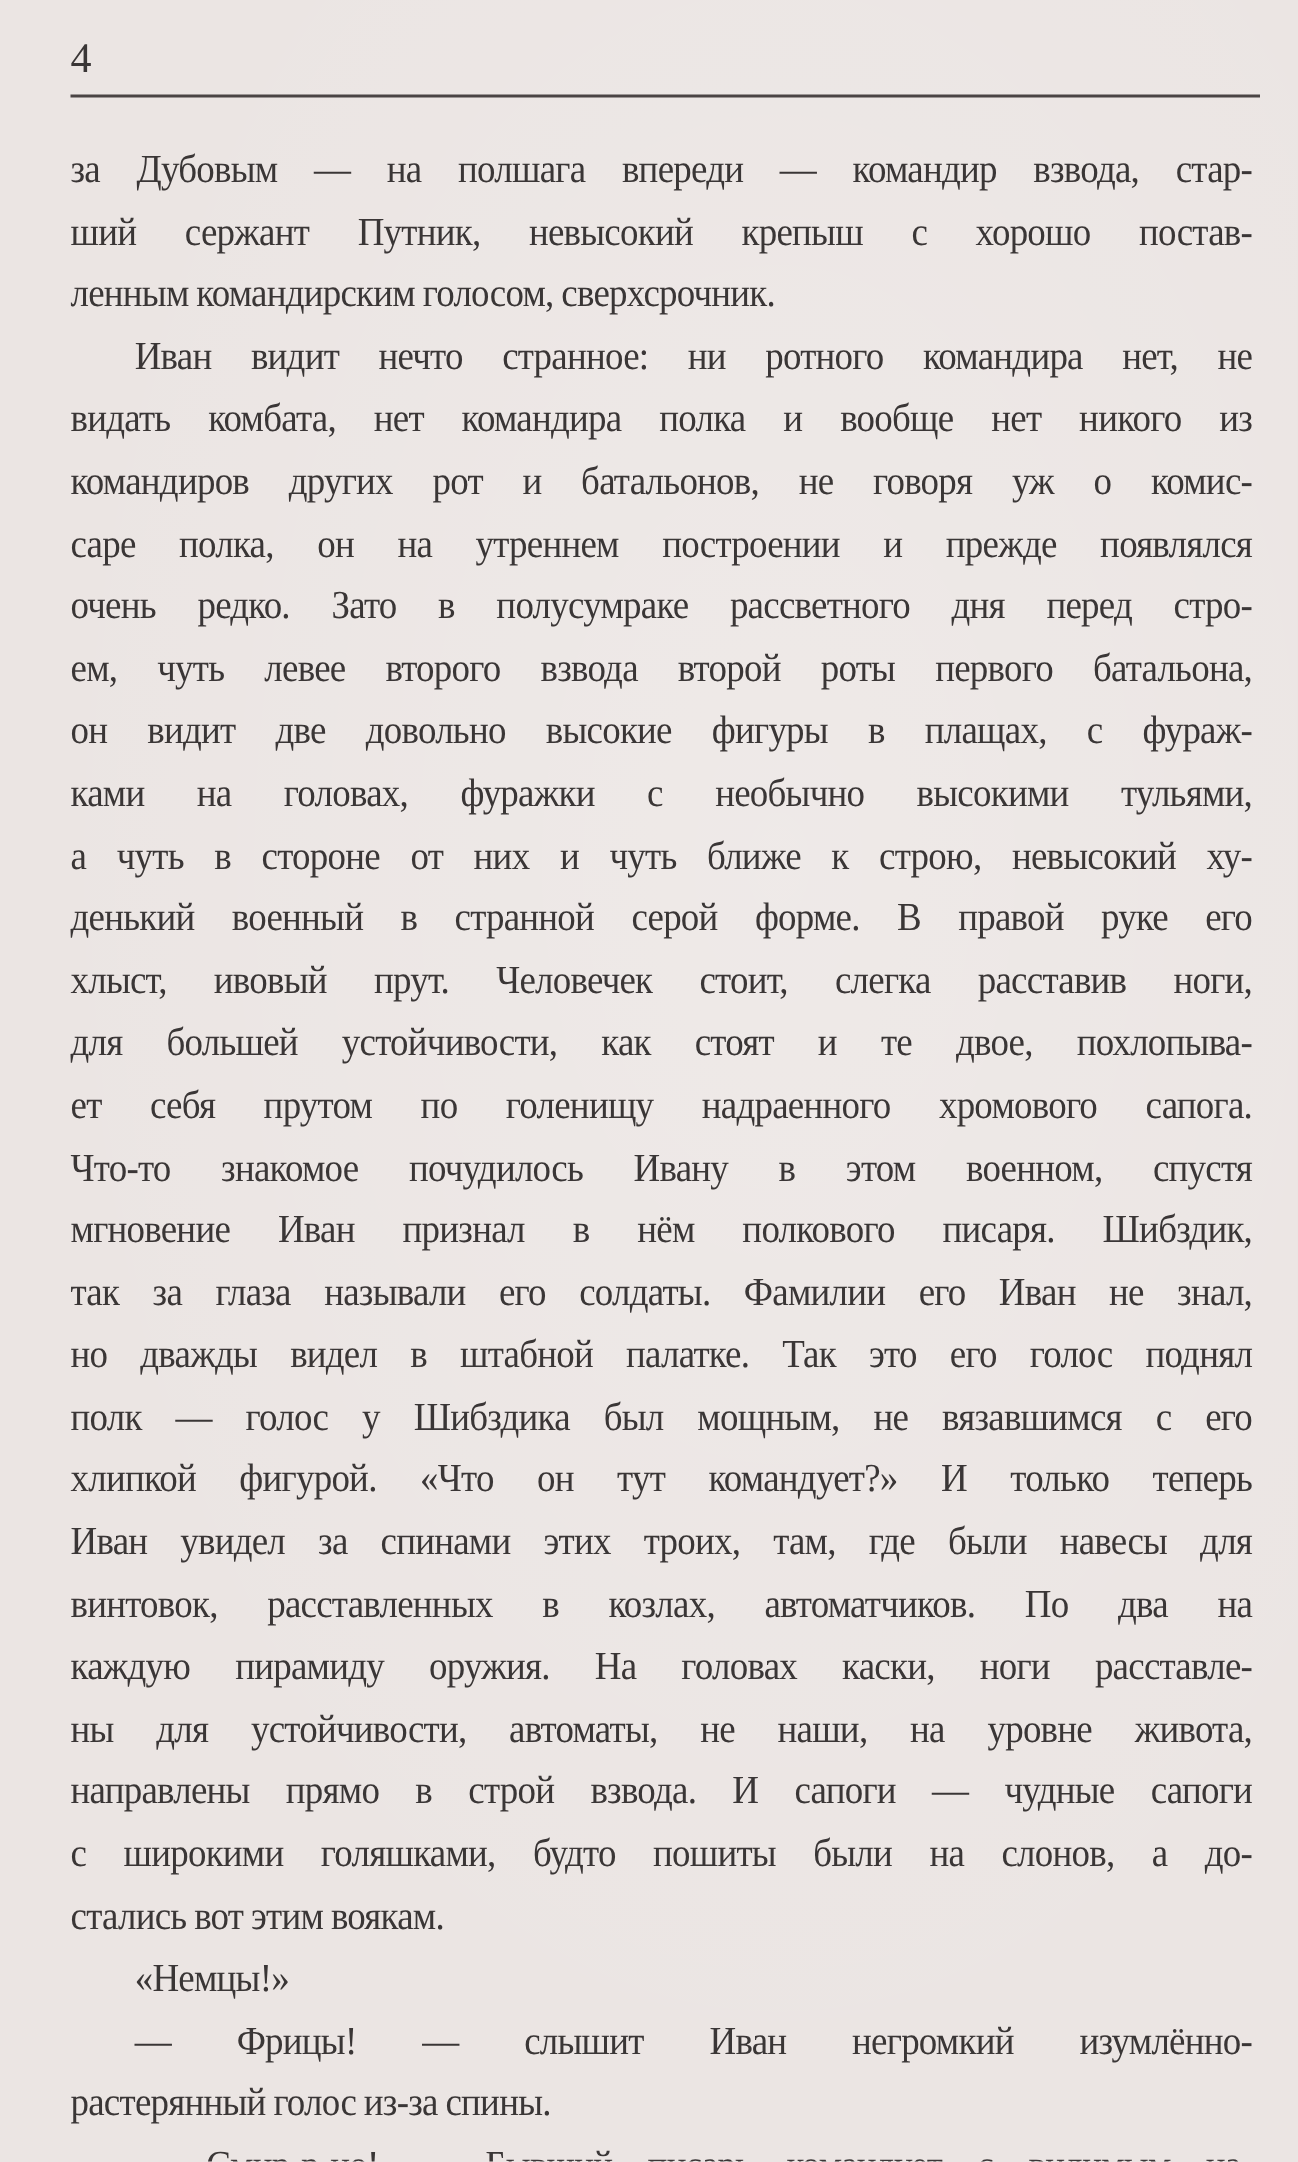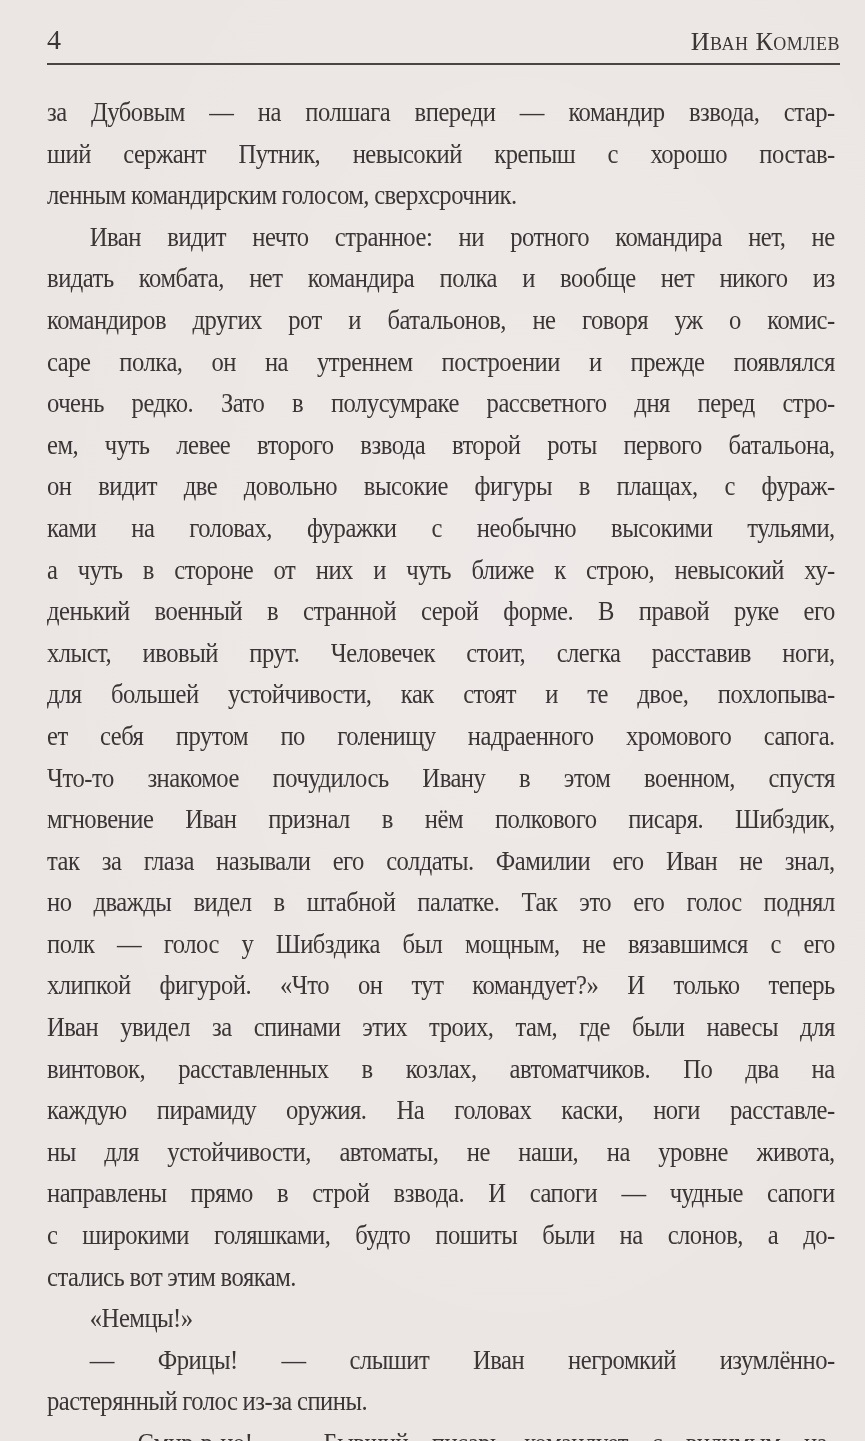--- a/index.html
+++ b/index.html
@@ -83,21 +83,20 @@
       padding-left: 46px;
     }
   </style>
 </head>
 <body>
 
 <div class="page">
 
   <div class="running-head">
     <span class="page-number">4</span>
-    <span class="author-name">Иван Комлев</span>
     <div class="head-rule"></div>
   </div>
 
   <div class="body-text">
 
     <div>
       <span class="line">за Дубовым — на полшага впереди — командир взвода, стар-</span>
       <span class="line">ший сержант Путник, невысокий крепыш с хорошо постав-</span>
       <span class="line last">ленным командирским голосом, сверхсрочник.</span>
     </div>

